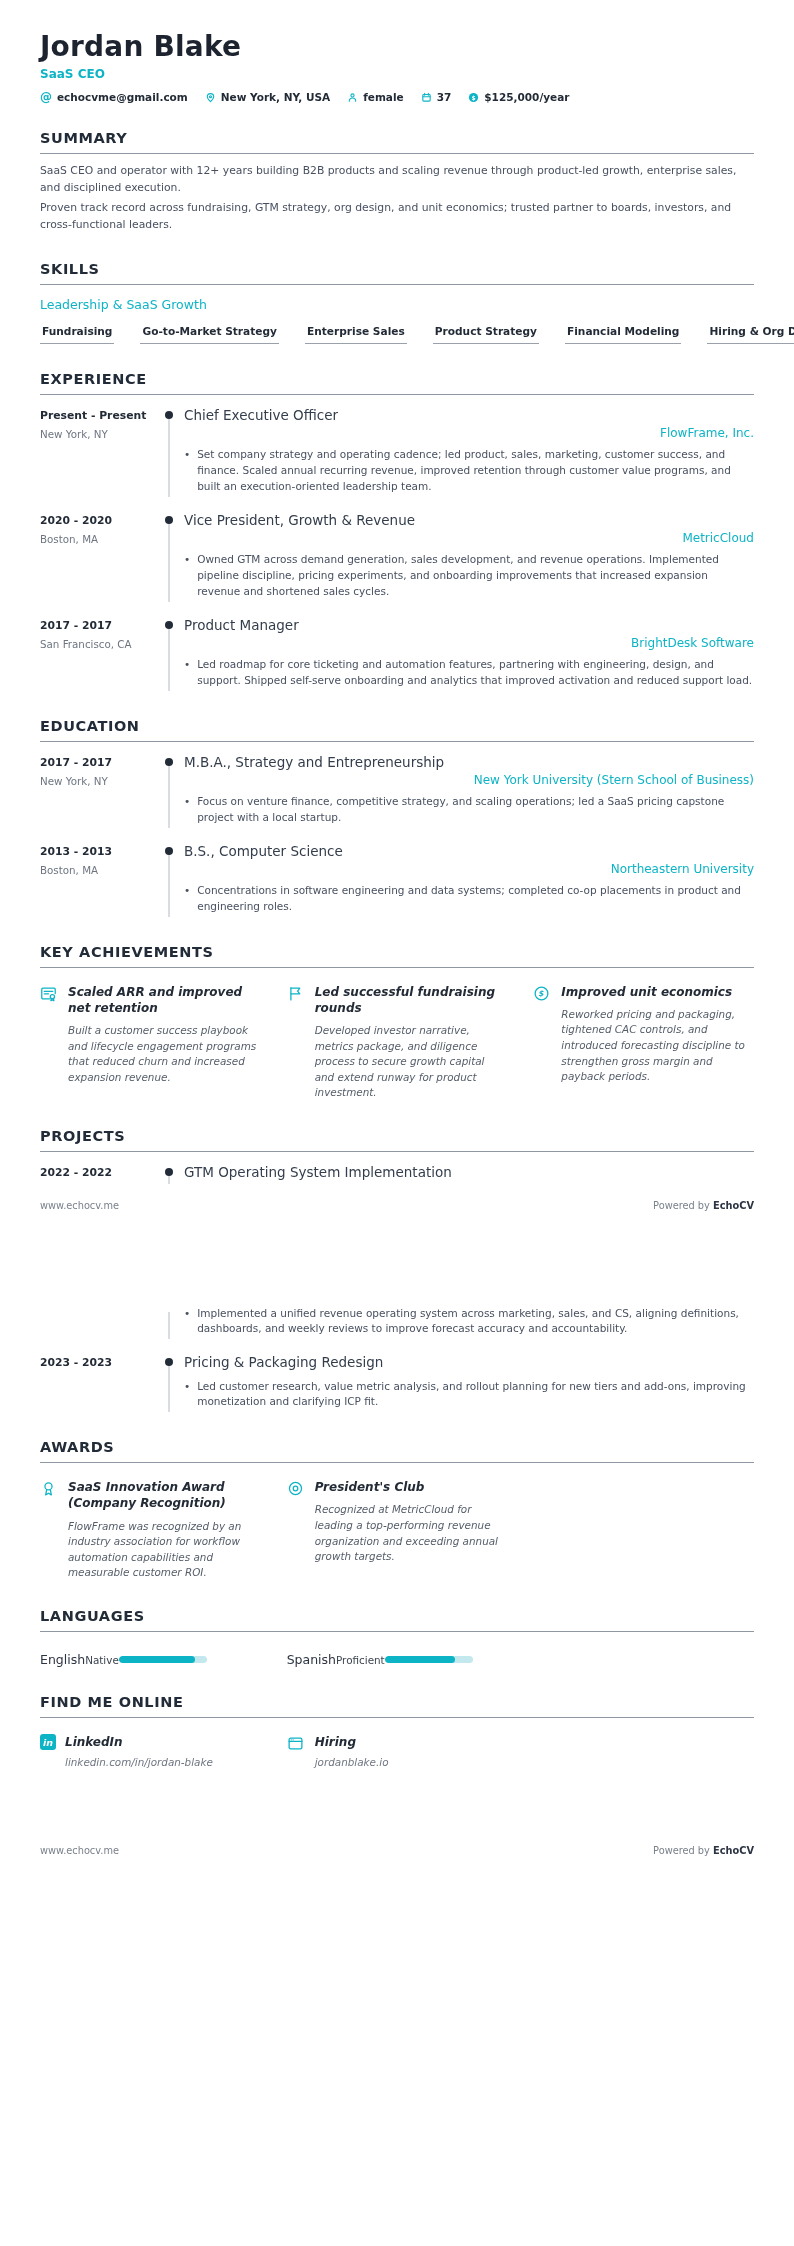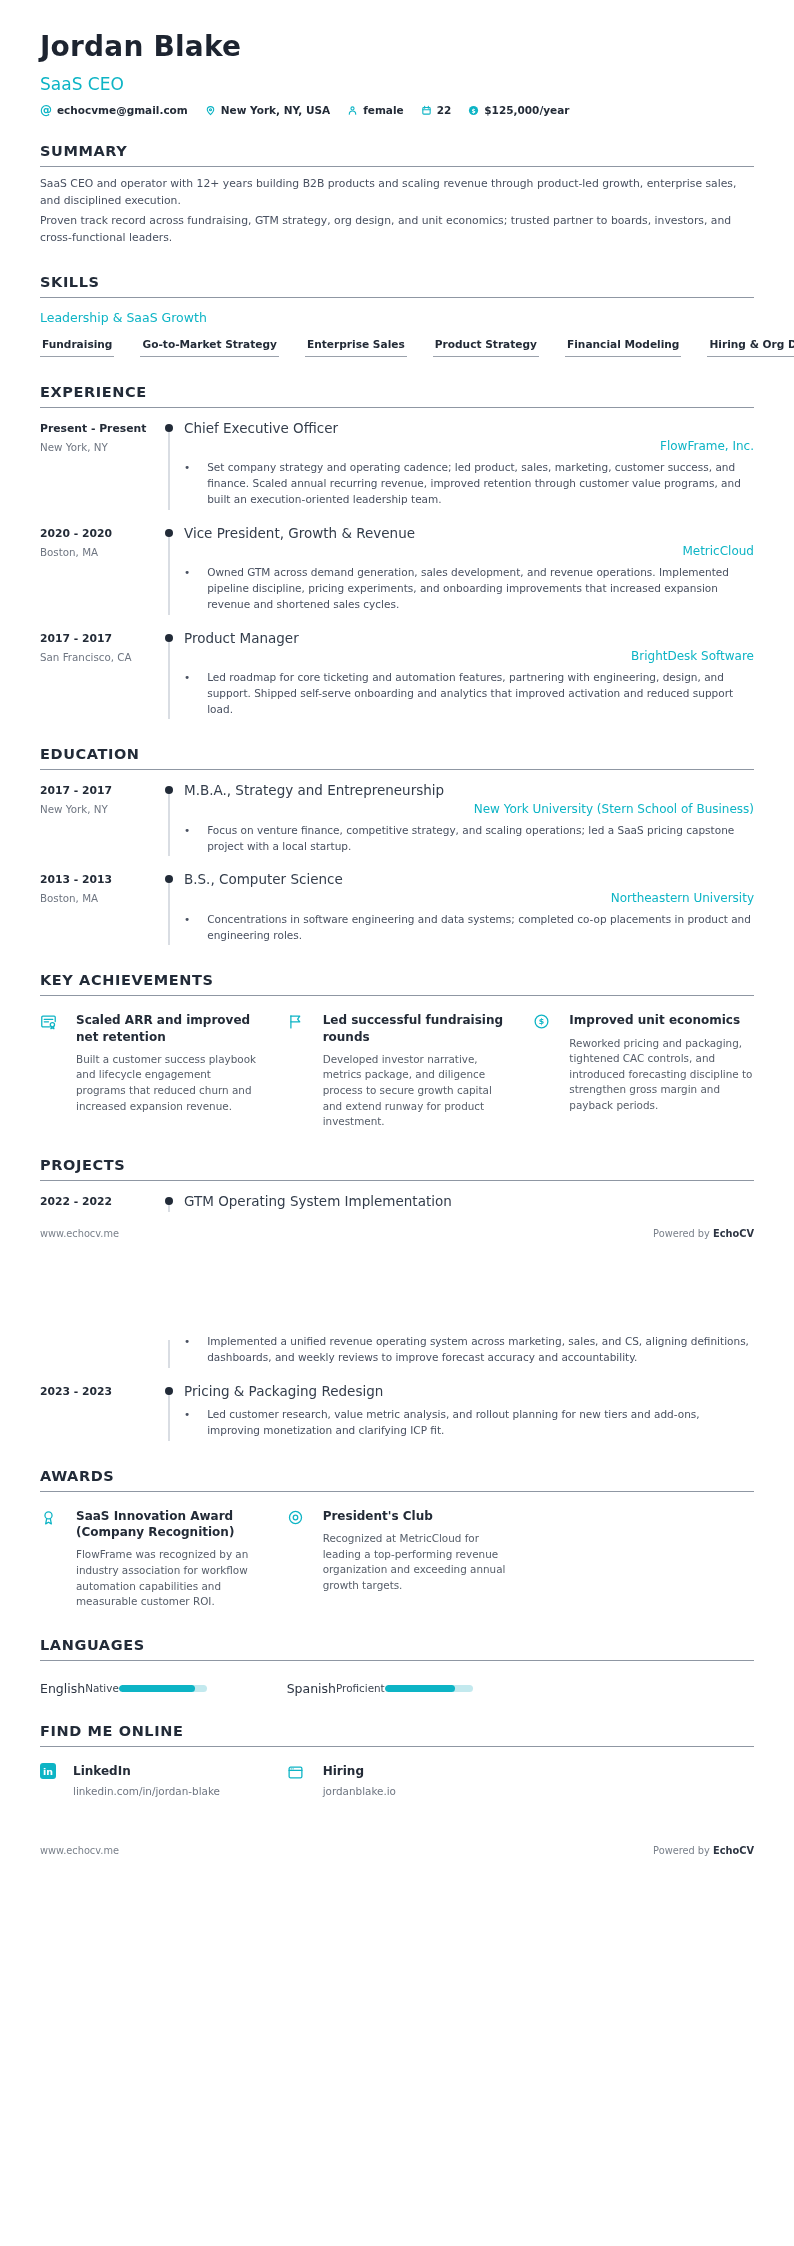--- a/index.html
+++ b/index.html
@@ -12,21 +12,21 @@
     --tline:#d9dde3;
   }
   html,body{ background:#ffffff; }
   body{ font-family:"DejaVu Sans","Liberation Sans",sans-serif; color:var(--text); }
   .page{
     position:relative; width:794px; height:1872px; margin:0 auto;
     background:#fff; padding:30px 40px 0 40px; overflow:hidden;
   }
   
   .name{ font-size:28px; font-weight:700; color:#1d2430; letter-spacing:.2px; }
-  .job-title{ font-size:17px; font-weight:400; color:var(--accent); margin-top:11px; }
+  .job-title{ font-size:12px; font-weight:700; color:var(--accent); margin-top:4px; }
   .contact-row{ display:flex; align-items:center; gap:17px; margin-top:10px; flex-wrap:wrap; }
   .contact-item{ display:flex; align-items:center; gap:5px; font-size:10.5px; font-weight:700; color:#232b37; }
   .ci{ color:var(--accent); display:inline-flex; align-items:center; }
   .at-glyph{ font-size:12px; font-weight:700; line-height:1; }
   
   .section{ margin-top:27px; }
   .section-heading{
     font-size:14.5px; font-weight:700; letter-spacing:.6px; color:var(--dark);
     padding-bottom:7px; border-bottom:1px solid var(--line);
   }
@@ -42,25 +42,25 @@
   .t-left{ flex:0 0 114px; padding-top:2px; }
   .t-dates{ font-size:10.8px; font-weight:700; color:#232b37; }
   .t-loc{ font-size:10.3px; color:var(--muted); margin-top:6px; }
   .t-gutter{ flex:0 0 30px; position:relative; }
   .t-gutter::before{ content:""; position:absolute; left:14px; top:6px; bottom:0; width:1.5px; background:var(--tline); }
   .t-dot{ position:absolute; left:10.5px; top:4px; width:8px; height:8px; border-radius:50%; background:#222b38; z-index:1; }
   .t-content{ flex:1; padding-bottom:2px; }
   .t-role{ font-size:13.5px; color:#333d4b; line-height:1.3; }
   .t-company{ font-size:12px; font-weight:400; color:var(--accent); margin-top:2px;text-align:right; }
   .bullets{ margin-top:7px; }
-  .bullet{ display:flex; gap:17px; font-size:10.5px; line-height:1.5; color:var(--text); }
+  .bullet{ display:flex; gap:7px; font-size:10.5px; line-height:1.5; color:var(--text); }
   .b-mark::before{ content:"•"; color:#485060; }
   
   .grid3{ display:grid; grid-template-columns:1fr 1fr 1fr; column-gap:26px; margin-top:16px; }
-  .card{ display:flex; gap:17px; }
+  .card{ display:flex; gap:9px;font-style:italic; }
   .card-icon{ flex:0 0 19px; color:var(--accent); padding-top:1px; }
   .card-title{ font-size:12px; font-weight:700; color:#232b37; line-height:1.35; }
   .card-desc{ font-size:10.4px; line-height:1.5; color:#555d69; margin-top:7px; }
   .card-url{ font-size:10.4px; color:var(--muted); margin-top:6px; }
   .linkedin-badge{ width:16px; height:16px; flex:0 0 16px; background:var(--accent); border-radius:3px;
     color:#fff; font-size:9.5px; font-weight:700; display:flex; align-items:center; justify-content:center; }
   
   .lang-row{ display:flex; align-items:center; margin-top:4px; }
   .lang-name{ font-size:12.5px; color:#2c3442; }
   .lang-level{ font-size:10.4px; color:#3c4450; }
@@ -104,21 +104,21 @@
         </span>
         <span>female</span>
       </div>
       <div class="contact-item">
         <span class="ci">
           <svg viewBox="0 0 24 24" width="11" height="11" fill="none" stroke="currentColor" stroke-width="2.4" stroke-linecap="round">
               <rect x="4" y="5.5" width="16" height="14.5" rx="2"></rect>
               <path d="M8 3v4M16 3v4M4 10.5h16"></path>
             </svg>
         </span>
-        <span>22</span>
+        <span>37</span>
       </div>
       <div class="contact-item">
         <span class="ci">
           <svg viewBox="0 0 24 24" width="11" height="11">
               <circle cx="12" cy="12" r="10" fill="currentColor"></circle>
               <text x="12" y="16.5" text-anchor="middle" font-size="13" font-weight="bold" fill="#ffffff">$</text>
             </svg>
         </span>
         <span>$125,000/year</span>
       </div>

